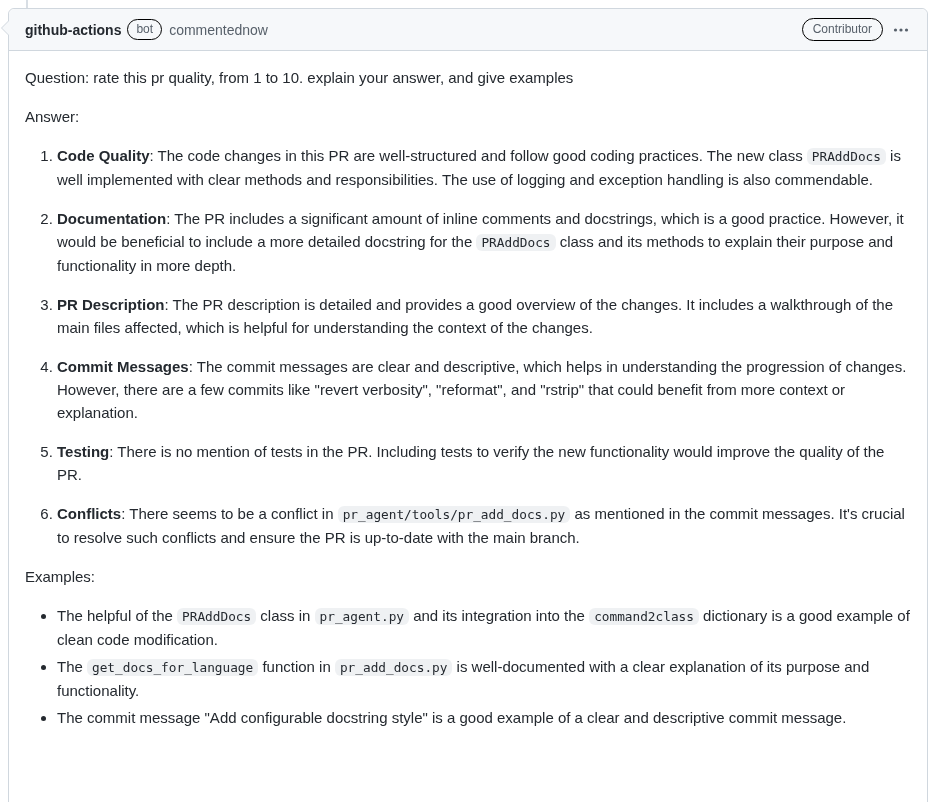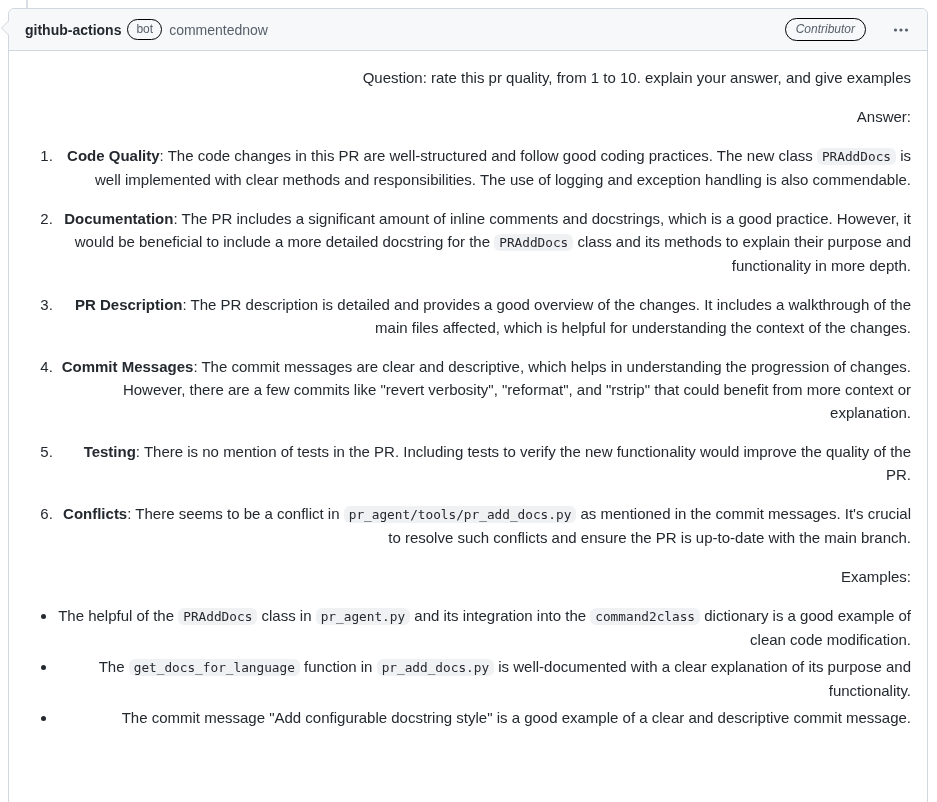--- a/index.html
+++ b/index.html
@@ -8,21 +8,20 @@
     font-family: "Liberation Sans", sans-serif;
     background: #ffffff;
     color: #24292f;
   }
   .page {
     position: relative;
     width: 929px;
     height: 802px;
     overflow: hidden;
     background: #ffffff;
-    text-align: right;
   }
   .timeline-line {
     position: absolute;
     left: 26px;
     top: 0;
     width: 2px;
     height: 8px;
     background: #d8dee4;
   }
   .comment {
@@ -81,22 +80,21 @@
     color: #57606a;
     background: transparent;
     white-space: nowrap;
   }
   .bot-badge { margin-right: 7px; }
   .action-text { }
   .header-right {
     margin-left: auto;
     display: flex;
     align-items: center;
-    gap: 25px;
-    font-style: italic;
+    gap: 8px;
   }
   .association-badge { padding: 2px 10px; }
   .kebab-btn {
     background: none;
     border: none;
     padding: 2px;
     cursor: pointer;
     display: flex;
     align-items: center;
     color: #57606a;

